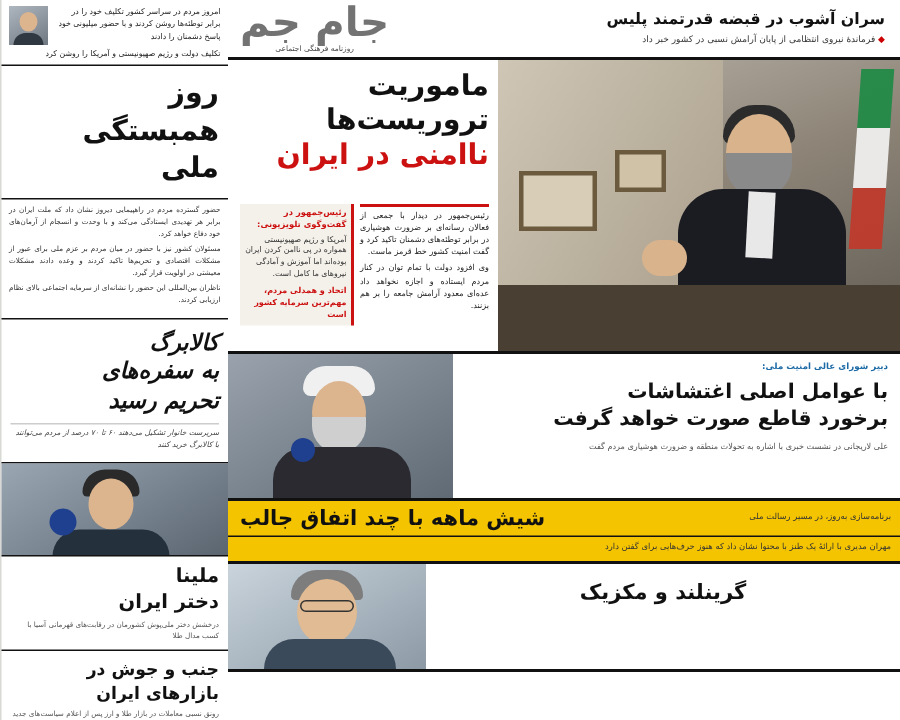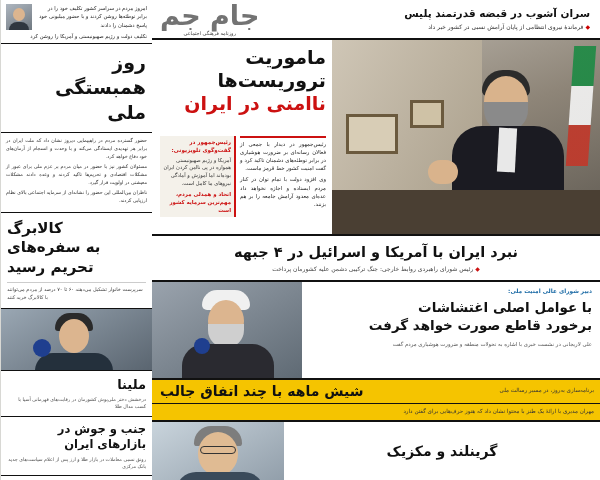--- a/index.html
+++ b/index.html
@@ -332,21 +332,21 @@
     display: flex;
     height: 72px;
     border-bottom: 2px solid #111;
   }
   .feature .f-text {
     flex: 1 1 auto;
     padding: 10px 8px 4px 8px;
     text-align: center;
   }
   .feature .f-h {
-    font-size: 14px; font-weight: bold; color: #111; line-height: 1.35; margin-top: 10px;
+    font-size: 14px; font-weight: bold; color: #111; line-height: 1.35;
   }
   .feature .f-photo {
     flex: 0 0 132px;
     position: relative;
     background: linear-gradient(150deg,#c9d4dc,#8d9aa6);
     overflow: hidden;
   }
   .feature .f-photo .h-head {
     position: absolute; left: 46px; top: 10px;
     width: 40px; height: 44px; border-radius: 50%;
@@ -396,21 +396,22 @@
   .lc-body {
     padding: 4px 5px;
     border-bottom: 1px solid #111;
     text-align: justify;
   }
   .lc-body p { margin: 0 0 3px 0; font-size: 4.8px; color: #333; line-height: 1.6; }
 
   .lc-sub {
     padding: 6px 6px 6px 6px;
     border-bottom: 1px solid #111;
-    text-align: left;
+    text-align: right;
+    font-style: italic;
   }
   .lc-sub .h {
     font-size: 15px; font-weight: bold; color: #111; line-height: 1.3;
   }
   .lc-sub .d {
     margin-top: 5px;
     font-size: 5px; color: #444; line-height: 1.55;
     border-top: 1px solid #ccc; padding-top: 3px;
   }
 
@@ -475,20 +476,21 @@
 
     <div class="lc-photo">
       <div class="m-hair"></div>
         <div class="m-head"></div>
         <div class="m-body"></div>
         <div class="m-ball"></div>
     </div>
 
     <div class="lc-item">
       <div class="h big">ملینا</div>
+      <div class="h big">دختر ایران</div>
       <div class="s">درخشش دختر ملی‌پوش کشورمان در رقابت‌های قهرمانی آسیا با کسب مدال طلا</div>
     </div>
 
     <div class="lc-item">
       <div class="h">جنب و جوش در بازارهای ایران</div>
       <div class="s">رونق نسبی معاملات در بازار طلا و ارز پس از اعلام سیاست‌های جدید بانک مرکزی</div>
     </div>
 
   </div>
 
@@ -537,27 +539,20 @@
           <p>وی افزود دولت با تمام توان در کنار مردم ایستاده و اجازه نخواهد داد عده‌ای معدود آرامش جامعه را بر هم بزنند.</p>
         </div>
         <div class="kicker-side">
           <div class="ks-title">رئیس‌جمهور در گفت‌وگوی تلویزیونی:</div>
           <div class="ks-text">آمریکا و رژیم صهیونیستی همواره در پی ناامن کردن ایران بوده‌اند اما آموزش و آمادگی نیروهای ما کامل است.</div>
           <div class="ks-red">اتحاد و همدلی مردم، مهم‌ترین سرمایه کشور است</div>
         </div>
       </div>
     </div>
 
-    <div class="strip2">
-      <div class="h">نبرد ایران با آمریکا و اسرائیل در ۴ جبهه</div>
-      <div class="sub">
-        <span class="b">◆</span>
-        <span>رئیس شورای راهبردی روابط خارجی: جنگ ترکیبی دشمن علیه کشورمان پرداخت</span>
-      </div>
-    </div>
 
     <div class="two-up">
       <div class="tu-text">
         <div class="tu-kicker">دبیر شورای عالی امنیت ملی:</div>
         <div class="tu-h">با عوامل اصلی اغتشاشات</div>
         <div class="tu-h">برخورد قاطع صورت خواهد گرفت</div>
         <div class="tu-sub">علی لاریجانی در نشست خبری با اشاره به تحولات منطقه و ضرورت هوشیاری مردم گفت</div>
       </div>
       <div class="tu-photo">
         <div class="p-turban"></div>

